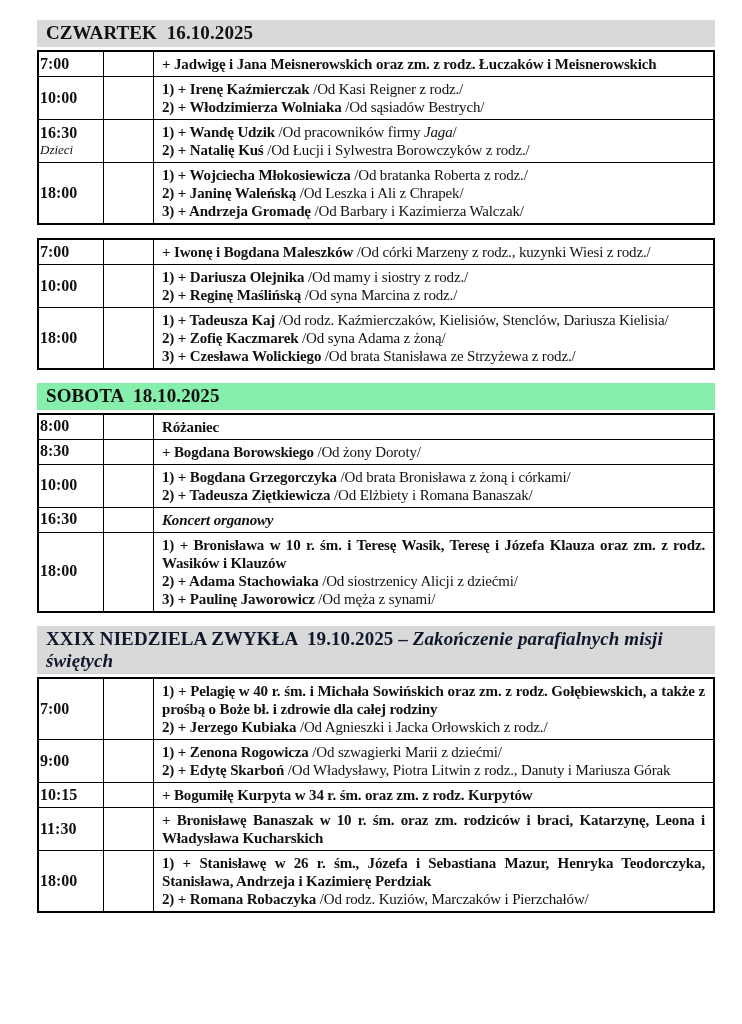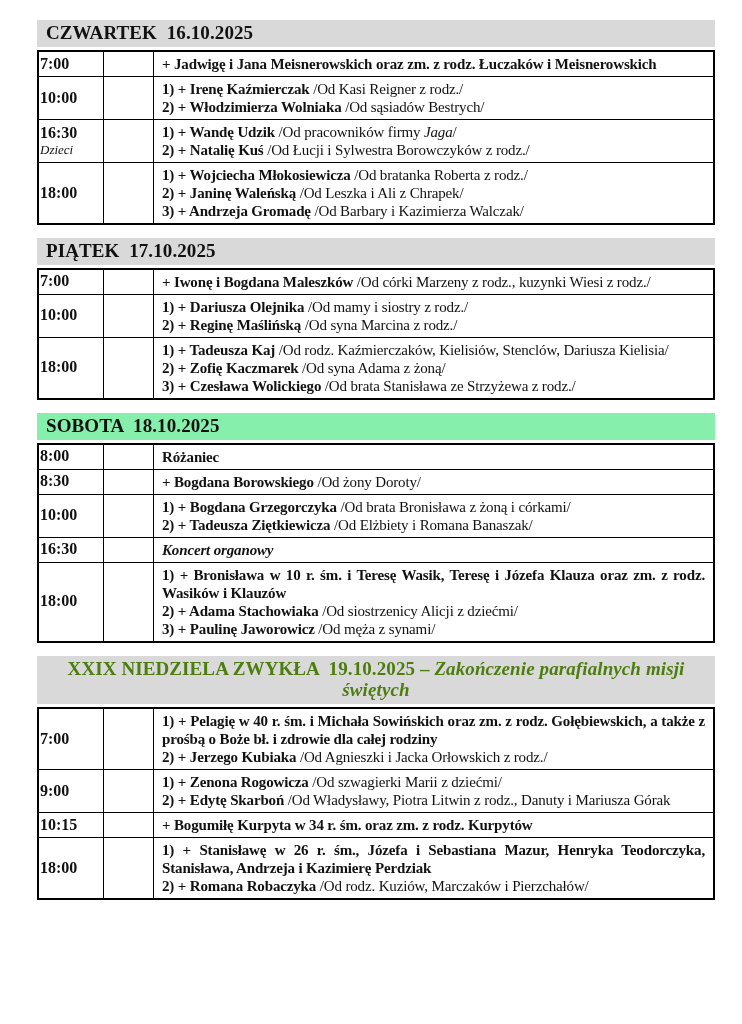--- a/index.html
+++ b/index.html
@@ -118,21 +118,20 @@
               <td class="intentions-cell">
                 <p class="intention"><span class="seg-b">1) + Wojciecha Młokosiewicza </span><span class="seg-n">/Od bratanka Roberta z rodz./</span></p>
                 <p class="intention"><span class="seg-b">2) + Janinę Waleńską </span><span class="seg-n">/Od Leszka i Ali z Chrapek/</span></p>
                 <p class="intention"><span class="seg-b">3) + Andrzeja Gromadę </span><span class="seg-n">/Od Barbary i Kazimierza Walczak/</span></p>
               </td>
             </tr>
           </tbody>
         </table>
       </section>
       <section class="day-section">
-        <div class="day-header" style="background: rgb(217, 217, 217);"><span class="seg-b">PIĄTEK  17.10.2025</span></div>
         <table class="intentions-table">
           <tbody>
             <tr>
               <td class="time-cell"><span>7:00</span></td>
               <td class="empty-cell"></td>
               <td class="intentions-cell">
                 <p class="intention"><span class="seg-b">+ Iwonę i Bogdana Maleszków </span><span class="seg-n">/Od córki Marzeny z rodz., kuzynki Wiesi z rodz./</span></p>
               </td>
             </tr>
             <tr>
@@ -194,21 +193,21 @@
               <td class="intentions-cell">
                 <p class="intention justify"><span class="seg-b">1) + Bronisława w 10 r. śm. i Teresę Wasik, Teresę i Józefa Klauza oraz zm. z rodz. Wasików i Klauzów</span></p>
                 <p class="intention"><span class="seg-b">2) + Adama Stachowiaka </span><span class="seg-n">/Od siostrzenicy Alicji z dziećmi/</span></p>
                 <p class="intention"><span class="seg-b">3) + Paulinę Jaworowicz </span><span class="seg-n">/Od męża z synami/</span></p>
               </td>
             </tr>
           </tbody>
         </table>
       </section>
       <section class="day-section">
-        <div class="day-header" style="background: rgb(217, 217, 217); color: #4d7c0f; text-align: center;"><span class="seg-b">XXIX NIEDZIELA ZWYKŁA  19.10.2025 – </span><span class="seg-bi">Zakończenie parafialnych misji świętych</span></div>
+        <div class="day-header" style="background: rgb(217, 217, 217); color: #0f172a;"><span class="seg-b">XXIX NIEDZIELA ZWYKŁA  19.10.2025 – </span><span class="seg-bi">Zakończenie parafialnych misji świętych</span></div>
         <table class="intentions-table">
           <tbody>
             <tr>
               <td class="time-cell"><span>7:00</span></td>
               <td class="empty-cell"></td>
               <td class="intentions-cell">
                 <p class="intention justify"><span class="seg-b">1) + Pelagię w 40 r. śm. i Michała Sowińskich oraz zm. z rodz. Gołębiewskich, a także z prośbą o Boże bł. i zdrowie dla całej rodziny</span></p>
                 <p class="intention"><span class="seg-b">2) + Jerzego Kubiaka </span><span class="seg-n">/Od Agnieszki i Jacka Orłowskich z rodz./</span></p>
               </td>
             </tr>
@@ -218,20 +217,27 @@
               <td class="intentions-cell">
                 <p class="intention"><span class="seg-b">1) + Zenona Rogowicza </span><span class="seg-n">/Od szwagierki Marii z dziećmi/</span></p>
                 <p class="intention"><span class="seg-b">2) + Edytę Skarboń </span><span class="seg-n">/Od Władysławy, Piotra Litwin z rodz., Danuty i Mariusza Górak</span></p>
               </td>
             </tr>
             <tr>
               <td class="time-cell"><span>10:15</span></td>
               <td class="empty-cell"></td>
               <td class="intentions-cell">
                 <p class="intention"><span class="seg-b">+ Bogumiłę Kurpyta w 34 r. śm. oraz zm. z rodz. Kurpytów</span></p>
+              </td>
+            </tr>
+            <tr>
+              <td class="time-cell"><span>11:30</span></td>
+              <td class="empty-cell"></td>
+              <td class="intentions-cell">
+                <p class="intention justify"><span class="seg-b">+ Bronisławę Banaszak w 10 r. śm. oraz zm. rodziców i braci, Katarzynę, Leona i Władysława Kucharskich</span></p>
               </td>
             </tr>
             <tr>
               <td class="time-cell"><span>18:00</span></td>
               <td class="empty-cell"></td>
               <td class="intentions-cell">
                 <p class="intention justify"><span class="seg-b">1) + Stanisławę w 26 r. śm., Józefa i Sebastiana Mazur, Henryka Teodorczyka, Stanisława, Andrzeja i Kazimierę Perdziak</span></p>
                 <p class="intention"><span class="seg-b">2) + Romana Robaczyka </span><span class="seg-n">/Od rodz. Kuziów, Marczaków i Pierzchałów/</span></p>
               </td>
             </tr>

